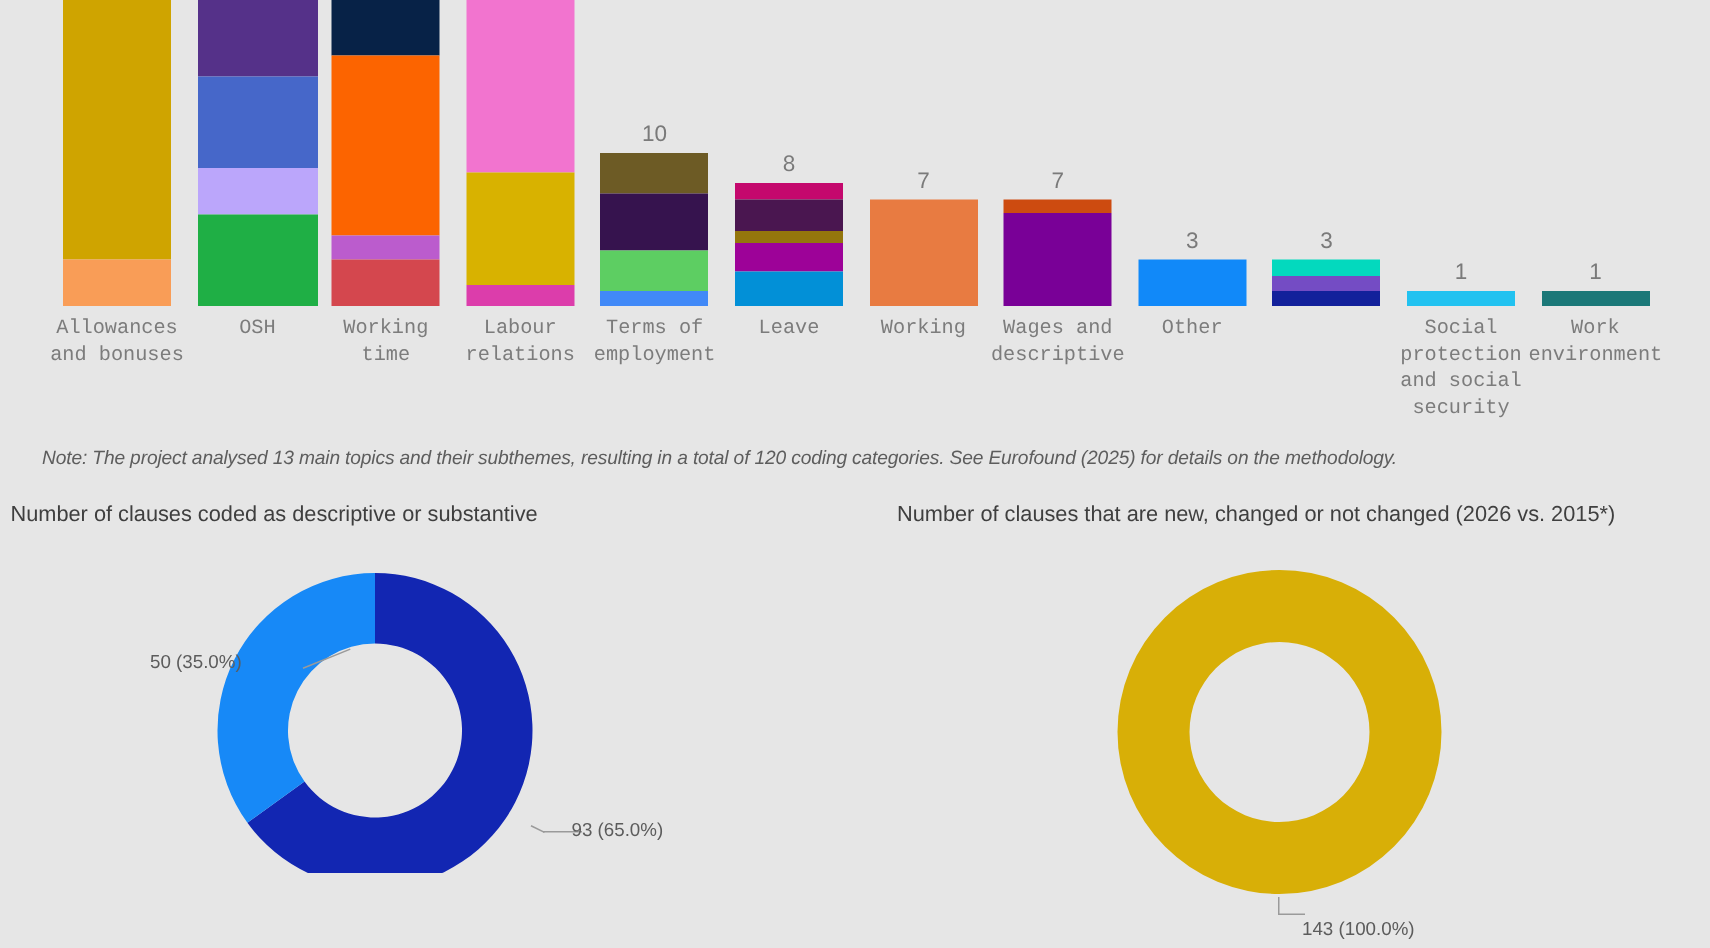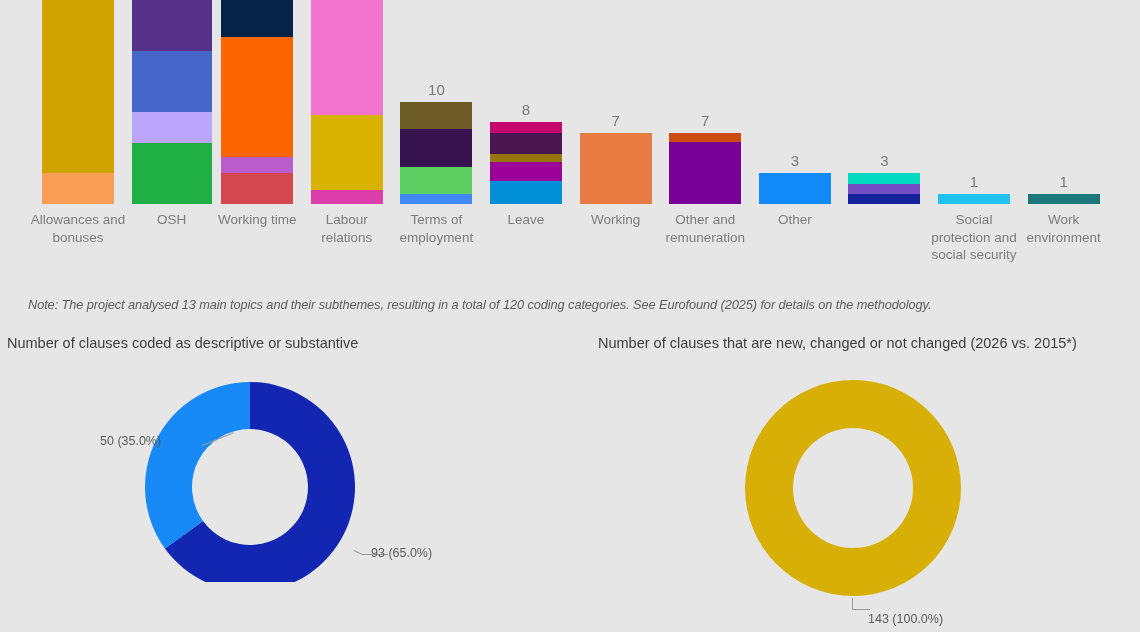--- a/index.html
+++ b/index.html
@@ -18,21 +18,21 @@
   .bar-stack{position:absolute;bottom:0;width:100%;display:flex;flex-direction:column-reverse;}
   .seg{width:100%;}
   .bar-total{
     position:absolute;bottom:100%;left:0;width:100%;
     text-align:center;font-size:15px;color:#7a7a7a;
     margin-bottom:3px;line-height:18px;
   }
   .bar-label{
     position:absolute;top:100%;left:-12px;width:calc(100% + 24px);
     text-align:center;font-size:13.5px;color:#7c7c7c;
-    line-height:17.5px;margin-top:7px;
+    line-height:17.5px;margin-top:7px;font-family:Liberation Mono, monospace;
   }
 
   
   #note{
     position:absolute;left:28px;top:297px;
     font-size:12.8px;font-style:italic;color:#5d5d5d;
     font-family:"Liberation Sans", sans-serif;
     letter-spacing:-0.1px;
   }
 
@@ -49,21 +49,21 @@
   #donut-right-wrap{left:728px;top:380px;width:250px;height:245px;}
 
   .donut-svg{display:block;}
 
   .donut-label{
     position:absolute;font-size:12.5px;color:#5c5c5c;white-space:nowrap;
   }
   .leader{position:absolute;background:#9a9a9a;}
 
   #label-descriptive{left:-40px;top:52px;}
-  #label-substantive{left:231px;top:164px;}
+  #label-substantive{left:241px;top:164px;}
   #label-notchanged{left:140px;top:232px;}
 </style>
 </head>
 <body>
 
 <div id="bar-chart">
     <div class="bar-group" style="left: 42px; width: 72px; height: 204px;">
       <div class="bar-stack" style="height: 204px;">
         <div class="seg" style="height: 30.6px; background: rgb(249, 157, 87);"></div>
         <div class="seg" style="height: 173.4px; background: rgb(207, 164, 0);"></div>
@@ -123,21 +123,21 @@
         <div class="seg" style="height: 71.4px; background: rgb(232, 123, 65);"></div>
       </div>
       <div class="bar-label">Working</div>
     </div>
     <div class="bar-group" style="left: 669.2px; width: 72px; height: 204px;">
       <div class="bar-total" style="bottom: 71.4px;">7</div>
       <div class="bar-stack" style="height: 71.4px;">
         <div class="seg" style="height: 62.22px; background: rgb(121, 0, 151);"></div>
         <div class="seg" style="height: 9.18px; background: rgb(205, 75, 16);"></div>
       </div>
-      <div class="bar-label">Other and remuneration</div>
+      <div class="bar-label">Wages and descriptive</div>
     </div>
     <div class="bar-group" style="left: 758.8px; width: 72px; height: 204px;">
       <div class="bar-total" style="bottom: 30.6px;">3</div>
       <div class="bar-stack" style="height: 30.6px;">
         <div class="seg" style="height: 30.6px; background: rgb(17, 137, 249);"></div>
       </div>
       <div class="bar-label">Other</div>
     </div>
     <div class="bar-group" style="left: 848.4px; width: 72px; height: 204px;">
       <div class="bar-total" style="bottom: 30.6px;">3</div>

